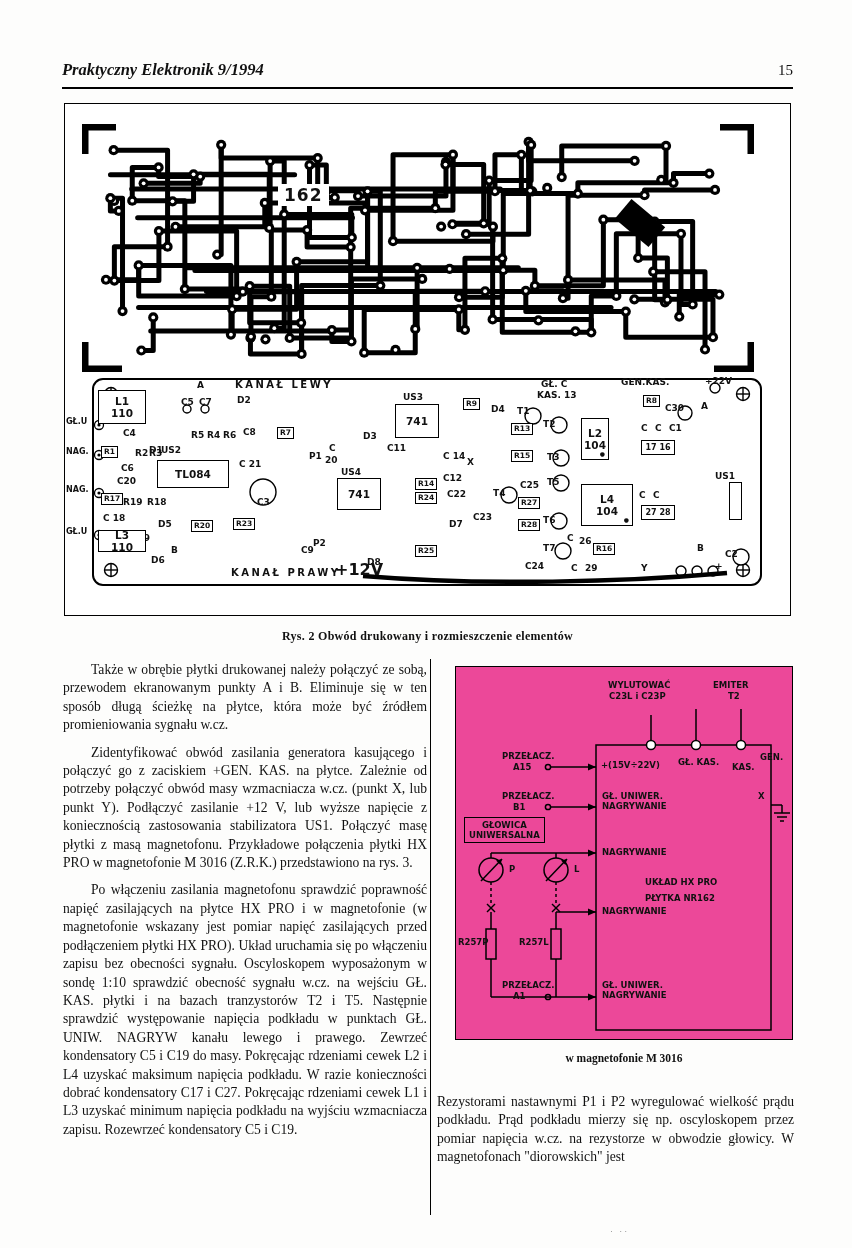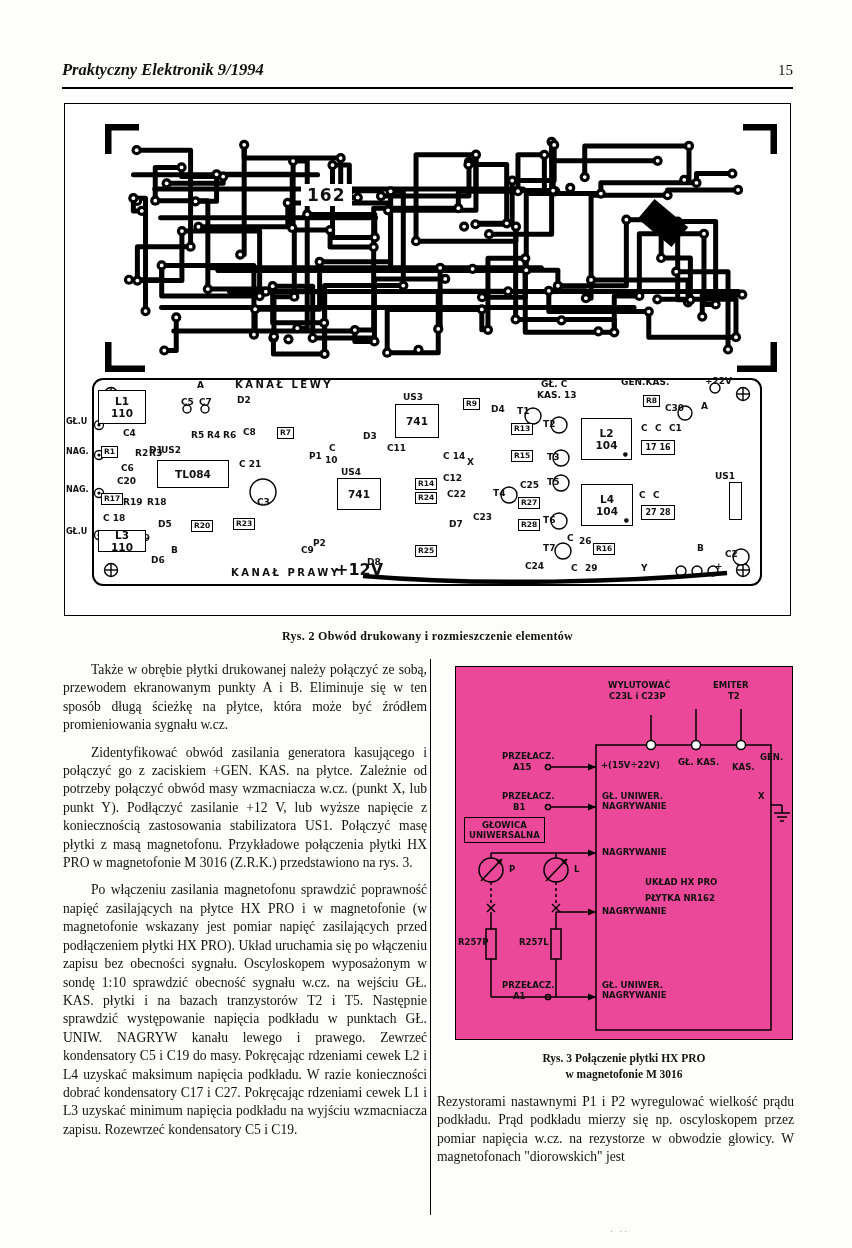--- a/index.html
+++ b/index.html
@@ -7,21 +7,21 @@
   body{position:relative;background:#fdfdfc;color:#111;font-family:"Liberation Serif",serif;overflow:hidden}
 
   
   #header{position:absolute;left:62px;top:60px;width:731px;border-bottom:2.2px solid #000;
           padding-bottom:7px;display:flex;justify-content:space-between;align-items:baseline}
   #journal{font-style:italic;font-weight:bold;font-size:16.5px}
   #pagenum{font-size:15px}
 
   
   #fig2{position:absolute;left:64px;top:103px;width:727px;height:513px;border:1.7px solid #000;background:#fff}
-  #pcb{position:absolute;left:40px;top:20px;width:672px;height:248px}
+  #pcb{position:absolute;left:17px;top:20px;width:672px;height:248px}
   #pcb svg{position:absolute;left:0;top:0}
   #pcb-num{position:absolute;left:196px;top:60px;background:#fff;padding:1px 6px;
            font:bold 17px "DejaVu Sans",sans-serif;letter-spacing:1px}
   #fig2-layout{position:absolute;left:0;top:272px;width:723px;height:216px}
   #fig2-layout svg{position:absolute;left:0;top:0}
   #fig2-labels{position:absolute;left:0;top:0;width:100%;height:100%}
   .fl{position:absolute;font:bold 9px "DejaVu Sans",sans-serif;white-space:nowrap;line-height:1.05}
   .fl.sp{letter-spacing:2.5px;font-size:10px}
   .rbox{position:absolute;border:1.1px solid #000;background:#fff;white-space:nowrap;
         font:bold 7.5px "DejaVu Sans",sans-serif;padding:1px 2px;line-height:1}
@@ -552,21 +552,21 @@
         <div class="fl" style="left: 192px; top: 122px;">
           <div>C3</div>
         </div>
         <div class="fl" style="left: 244px; top: 76px;">
           <div>P1</div>
         </div>
         <div class="fl" style="left: 264px; top: 68px;">
           <div>C</div>
         </div>
         <div class="fl" style="left: 260px; top: 80px;">
-          <div>10</div>
+          <div>20</div>
         </div>
         <div class="fl" style="left: 276px; top: 92px;">
           <div>US4</div>
         </div>
         <div class="fl" style="left: 298px; top: 56px;">
           <div>D3</div>
         </div>
         <div class="fl" style="left: 322px; top: 68px;">
           <div>C11</div>
         </div>
@@ -696,21 +696,21 @@
         </div>
         <div class="cbox" style="left: 330px; top: 28px; width: 44px; height: 34px;">
           <div>741</div>
         </div>
         <div class="cbox" style="left: 92px; top: 84px; width: 72px; height: 28px;">
           <div>TL084</div>
         </div>
         <div class="cbox" style="left: 272px; top: 102px; width: 44px; height: 32px;">
           <div>741</div>
         </div>
-        <div class="cbox" style="left: 516px; top: 42px; width: 51px; height: 42px;">
+        <div class="cbox" style="left: 516px; top: 42px; width: 28px; height: 42px;">
           <div>L2</div>
           <div>104</div>
           <span class="dot">●</span>
         </div>
         <div class="cbox" style="left: 516px; top: 108px; width: 52px; height: 42px;">
           <div>L4</div>
           <div>104</div>
           <span class="dot">●</span>
         </div>
         <div class="cbox" style="left: 33px; top: 154px; width: 48px; height: 22px;">
@@ -888,19 +888,18 @@
       </div>
       <div class="f3l" style="left: 146px; top: 313px;">
         <div>GŁ. UNIWER.</div>
       </div>
       <div class="f3l" style="left: 146px; top: 323px;">
         <div>NAGRYWANIE</div>
       </div>
     </div>
 </div>
 <div id="fig3-cap">
-  <div>Rys. 3 Połączenie płytki HX PRO</div>
   <div>w magnetofonie M 3016</div>
 </div>
 
 <div id="col-right-text">Rezystorami nastawnymi P1 i P2 wyregulować wielkość prądu podkładu. Prąd podkładu mierzy się np. oscyloskopem przez pomiar napięcia w.cz. na rezystorze w obwodzie głowicy. W magnetofonach "diorowskich" jest</div>
 
 <span id="artifact">· ··</span>
 
 </body></html>

